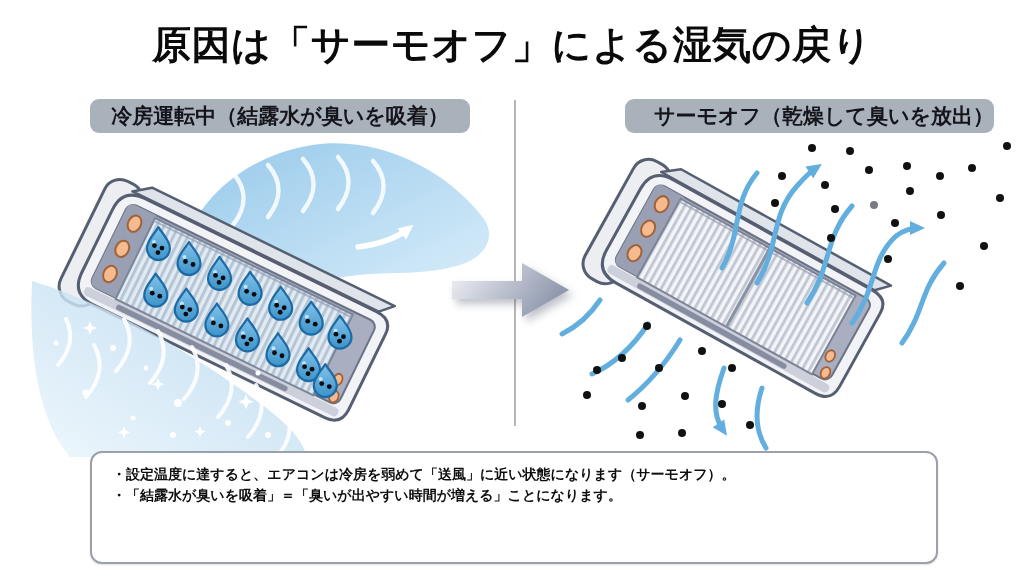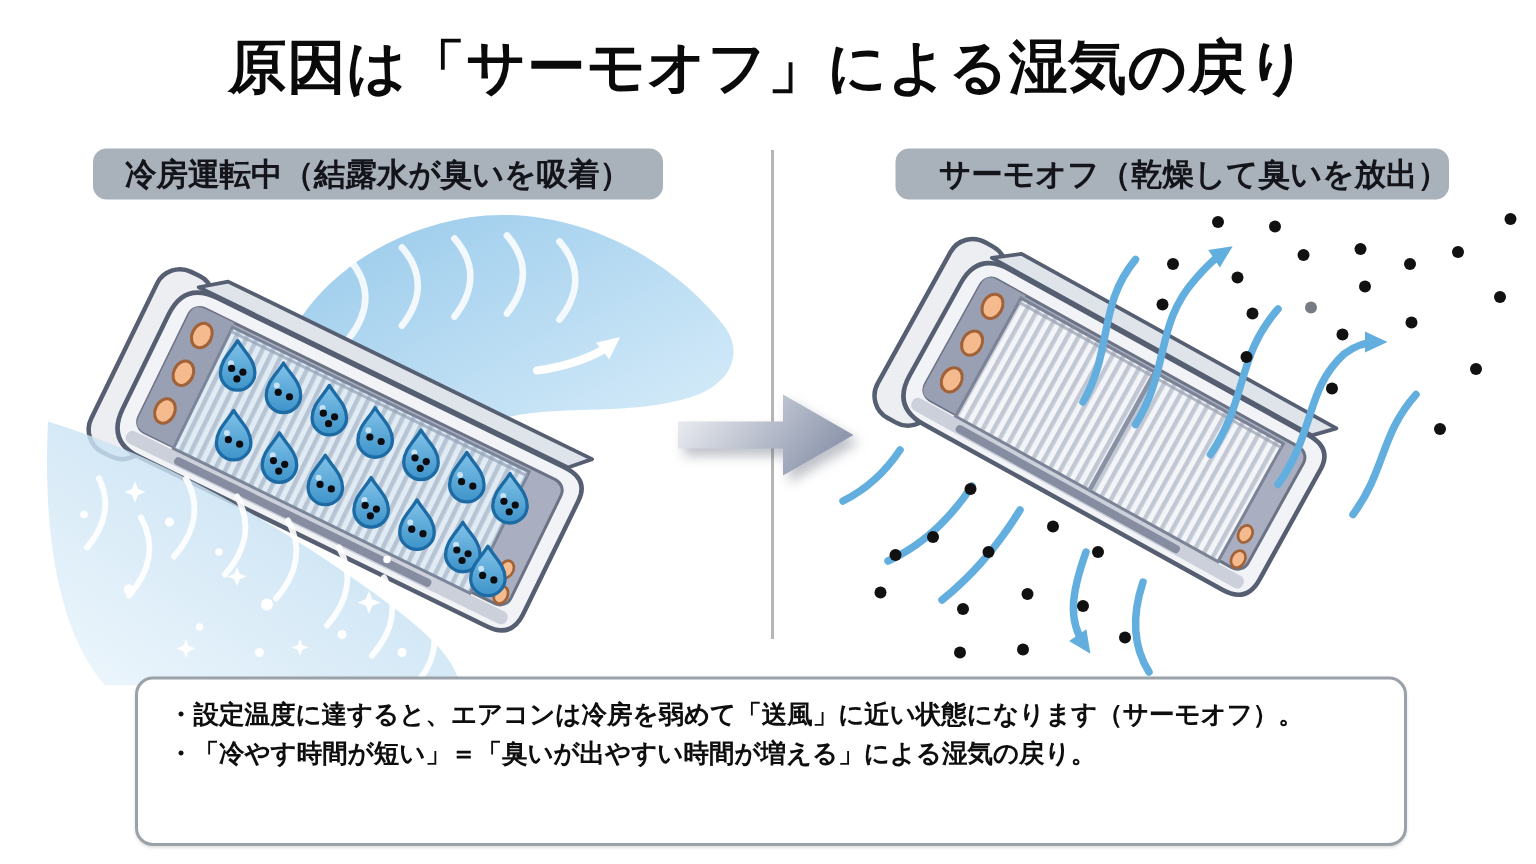--- a/index.html
+++ b/index.html
@@ -7,38 +7,38 @@
     position:relative;width:1024px;height:576px;background:#ffffff;overflow:hidden;
     font-family:"Liberation Sans","DejaVu Sans",sans-serif;
   }
   .title{
     position:absolute;top:18px;left:0;width:100%;margin:0;text-align:center;
     font-size:39px;font-weight:900;color:#0a0a0a;letter-spacing:0.5px;
   }
   .panel-label{
     position:absolute;height:34px;background:#a9b1bb;border-radius:9px;
     display:flex;align-items:center;justify-content:center;
-    font-size:21px;font-weight:700;color:#14151a;white-space:nowrap;
+    font-size:21px;font-weight:700;color:#14151a;white-space:nowrap;margin-left:28px;
   }
   .panel-label.left{left:62px;top:99px;width:380px;}
   .panel-label.right{left:597px;top:99px;width:369px;justify-content:flex-end;}
   .divider{
     position:absolute;left:514px;top:100px;width:2px;height:326px;background:#b6b6b6;
   }
   .art{position:absolute;}
   #art-left{left:28px;top:133px;}
   #art-right{left:552px;top:128px;}
   #transition{left:450px;top:256px;filter:drop-shadow(4px 5px 4px rgba(70,78,96,.35));}
   .notes{
     position:absolute;left:90px;top:451px;width:848px;height:113px;box-sizing:border-box;
     background:#ffffff;border:2.5px solid #9ba1a9;border-radius:12px;
     padding:11px 10px 0 20px;box-shadow:0 1px 2px rgba(0,0,0,.12);
   }
   .notes p{
-    margin:0;font-size:17px;font-weight:700;color:#0e0e0e;line-height:1.53;white-space:nowrap;
+    margin:0;font-size:14px;font-weight:700;color:#0e0e0e;line-height:1.53;white-space:nowrap;
   }
 </style>
 </head>
 <body>
 
 <div class="stage">
 
   <h1 class="title">原因は「サーモオフ」による湿気の戻り</h1>
 
   <div class="panel-label left">
@@ -283,16 +283,16 @@
       <linearGradient id="agrad" x1="0" y1="0" x2="1" y2="0.35">
         <stop offset="0" stop-color="#f3f4f7"></stop>
           <stop offset="1" stop-color="#8f98ae"></stop>
       </linearGradient>
     </defs>
     <polygon points="2,25 72,25 72,7 119,34 72,61 72,43 2,43" fill="url(#agrad)"></polygon>
   </svg>
 
   <div class="notes">
     <p>・設定温度に達すると、エアコンは冷房を弱めて「送風」に近い状態になります（サーモオフ）。</p>
-    <p>・「冷やす時間が短い」＝「臭いが出やすい時間が増える」による湿気の戻り。</p>
+    <p>・「結露水が臭いを吸着」＝「臭いが出やすい時間が増える」ことになります。</p>
   </div>
 
 </div>
 
 </body></html>

